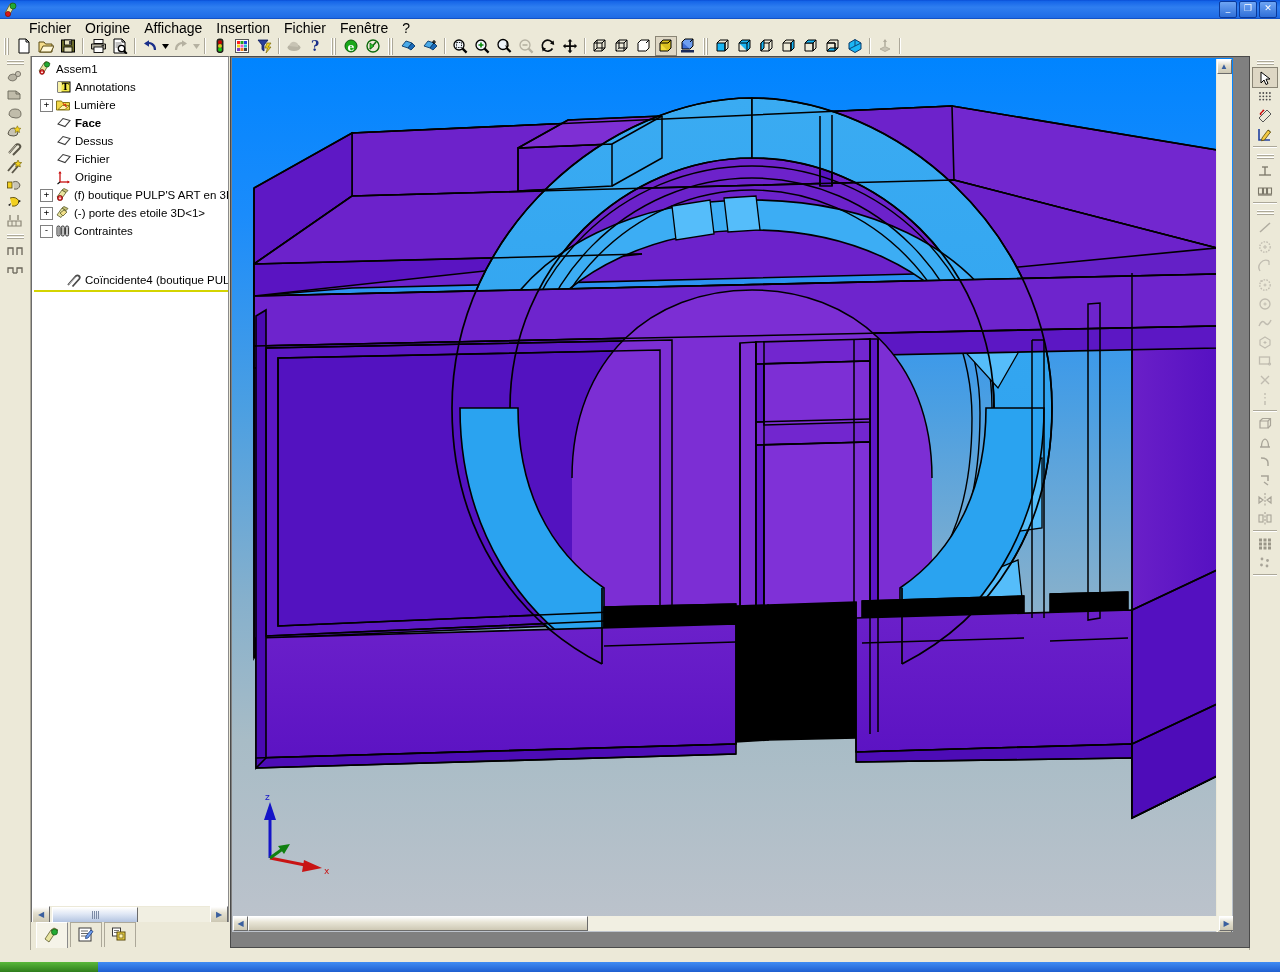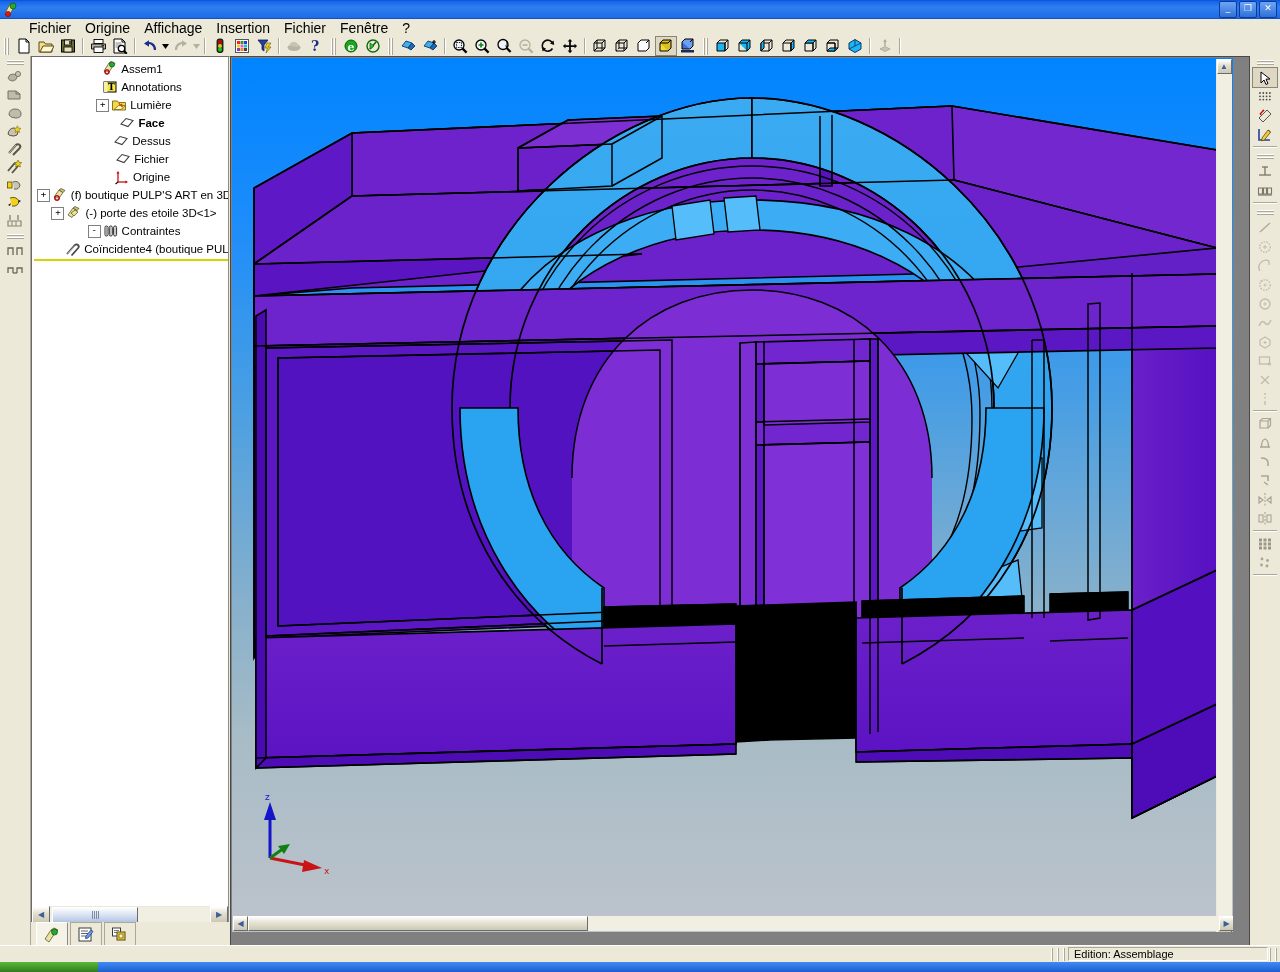--- a/index.html
+++ b/index.html
@@ -74,21 +74,21 @@
   .vbarR .vbtn{height:19px;}
   .vsepline{width:24px;height:1px;background:#aca899;border-bottom:1px solid #fff;margin:2px 0;flex:0 0 auto;}
 
   
   .treepanel{
     position:absolute;left:31px;top:56px;width:196px;height:866px;
     background:#fff;border:1px solid #6b6b6b;border-right-color:#8b8b8b;
     overflow:hidden;
   }
   .treeinner{position:absolute;left:0;top:0;width:100%;height:100%;padding:3px 0 0 2px;box-sizing:border-box;}
-  .trow{display:flex;align-items:center;height:18px;white-space:nowrap;font-size:11.5px;color:#000;cursor:default;justify-content:center;}
+  .trow{display:flex;align-items:center;height:18px;white-space:nowrap;font-size:11.5px;color:#000;cursor:default;}
   .tplus{width:11px;height:11px;border:1px solid #808080;background:#fff;
     font-size:9px;line-height:9px;text-align:center;font-family:"DejaVu Sans Mono",monospace;
     color:#000;flex:0 0 auto;margin-right:2px;cursor:default;}
   .tico{width:16px;height:16px;flex:0 0 auto;margin-right:3px;display:flex;align-items:center;justify-content:center;}
   .tlabel{flex:0 0 auto;}
   .rollback{height:2px;background:#d4d400;margin:1px 0 0 0;}
 
   
   .tree-hscroll{
     position:absolute;left:31px;top:906px;width:196px;height:16px;
@@ -886,21 +886,21 @@
                 <rect x="2" y="3" width="3" height="10" rx="1.4"></rect>
                 <rect x="6.3" y="3" width="3" height="10" rx="1.4"></rect>
                 <rect x="10.6" y="3" width="3" height="10" rx="1.4"></rect>
               </g>
               <path d="M3.5 3 v10 M7.8 3 v10 M12.1 3 v10" stroke="#7a7a7a" stroke-width="0.7"></path>
             </svg>
         </div>
         <div class="tlabel">Contraintes</div>
       </div>
 
-      <div class="trow" style="padding-left:32px;">
+      <div class="trow" style="padding-left:32px;margin-top:31px;">
         <div class="tico">
           <svg width="16" height="16">
               <path d="M2 13 L10 4 a2.2 2.2 0 0 1 3.2 3 L6.5 14.5" fill="none" stroke="#4a4a4a" stroke-width="1.8"></path>
               <path d="M2.6 12.6 L10 4.6" stroke="#d8d8d8" stroke-width="0.7"></path>
             </svg>
         </div>
         <div class="tlabel">Coïncidente4 (boutique PUL</div>
       </div>
 
       <div class="rollback"></div>
@@ -1158,27 +1158,18 @@
       <div class="v-hscroll">
         <div class="vsb-arrow">◀</div>
         <div class="hsb-track">
           <div class="hsb-thumb"></div>
         </div>
         <div class="vsb-arrow">▶</div>
       </div>
     </div>
   </div>
 
-  <div class="statusbar">
-    <div class="st-fill"></div>
-    <div class="st-grip3"></div>
-    <div class="st-grip3"></div>
-    <div class="st-grip3"></div>
-    <div class="st-pane w">Edition: Assemblage</div>
-    <div class="st-grip3"></div>
-    <div class="st-grip3"></div>
-  </div>
 
   <div class="taskbar">
     <div class="start"></div>
   </div>
 
 </div>
 
 </body></html>

